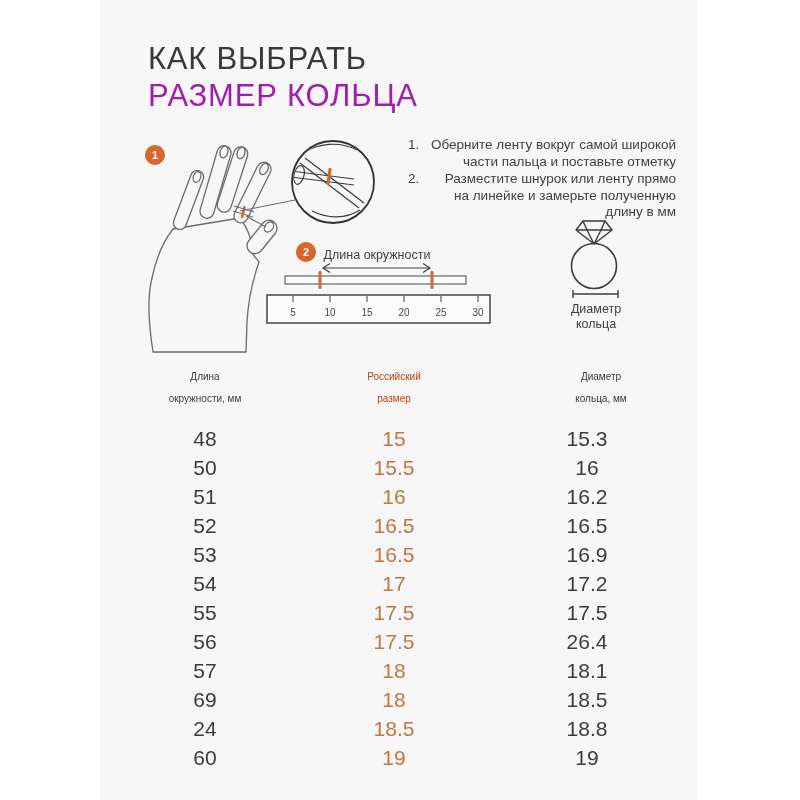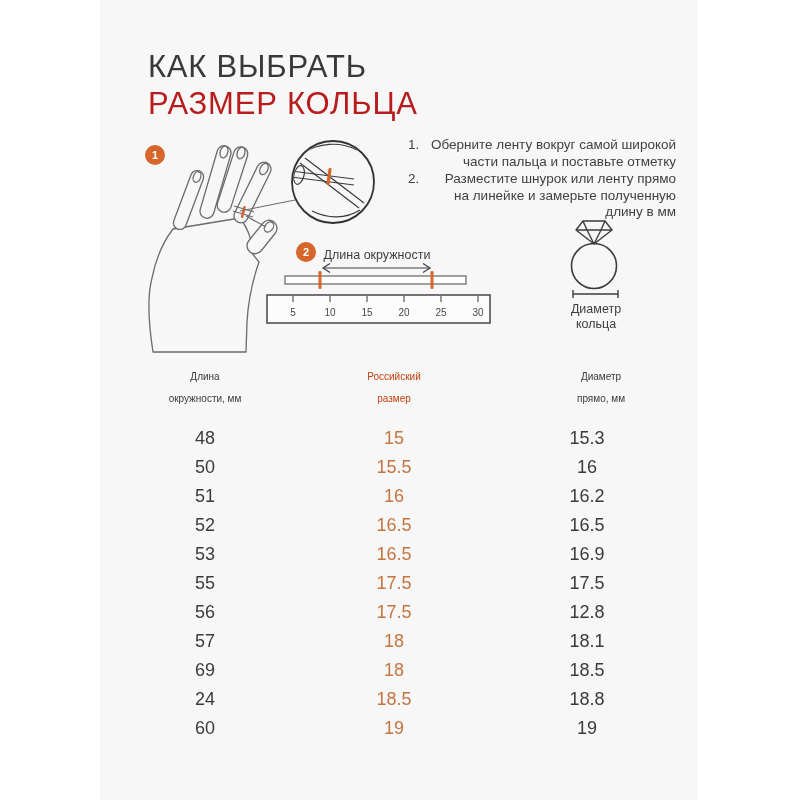--- a/index.html
+++ b/index.html
@@ -1,22 +1,22 @@
 <!DOCTYPE html>
 <html><head>
 <meta charset="utf-8">
 <style>
   html,body{margin:0;padding:0;width:800px;height:800px;background:#ffffff;overflow:hidden;
             font-family:"Liberation Sans", sans-serif;}
   .panel{position:absolute;left:100px;top:0;width:598px;height:800px;background:#f7f7f8;}
 
   
-  .title{position:absolute;left:148px;top:48px;font-size:31px;line-height:37px;
+  .title{position:absolute;left:148px;top:40px;font-size:31px;line-height:37px;
          letter-spacing:0.8px;font-weight:400;color:#39393b;}
-  .title .accent{color:#b91c1c;}
+  .title .accent{color:#a21caf;}
 
   
   .steps{position:absolute;left:408px;top:137px;width:268px;color:#414144;
          font-size:13.5px;line-height:16.5px;}
   .step{display:flex;margin:0 0 1px 0;}
   .step-num{flex:0 0 18px;}
   .step-text{flex:1;text-align:right;}
 
   
   svg.diagram{position:absolute;left:0;top:0;width:800px;height:800px;}
@@ -26,21 +26,21 @@
   .badge-num{font-size:11px;font-weight:bold;fill:#ffffff;text-anchor:middle;}
 
   
   .thead{position:absolute;left:100px;top:366px;width:598px;}
   .thcol{position:absolute;transform:translateX(-50%);text-align:center;
          font-size:10px;line-height:22px;color:#3b3b3d;}
   .thcol.orange{color:#c2410c;}
   .h0{left:105px}.h1{left:294px}.h2{left:501px}
   .tbody{position:absolute;left:100px;top:424px;width:598px;}
   .trow{position:relative;height:29px;}
-  .tcell{position:absolute;transform:translateX(-50%);font-size:18px;line-height:29px;
+  .tcell{position:absolute;transform:translateX(-50%);font-size:21px;line-height:29px;
          color:#3b3b3d;white-space:nowrap;}
   .tcell.c0{left:105px}
   .tcell.c1{left:294px;color:#c6743e;}
   .tcell.c2{left:487px}
 </style>
 </head>
 <body>
 
 <div class="panel"></div>
 
@@ -169,21 +169,21 @@
   <div class="thcol h0">
     <span style="display:block">Длина</span>
     <span style="display:block">окружности, мм</span>
   </div>
   <div class="thcol h1 orange">
     <span style="display:block">Российский</span>
     <span style="display:block">размер</span>
   </div>
   <div class="thcol h2">
     <span style="display:block">Диаметр</span>
-    <span style="display:block">прямо, мм</span>
+    <span style="display:block">кольца, мм</span>
   </div>
 </div>
 
 <div class="tbody">
     <div class="trow">
       <span class="tcell c0">48</span>
       <span class="tcell c1">15</span>
       <span class="tcell c2">15.3</span>
     </div>
     <div class="trow">
@@ -200,28 +200,33 @@
       <span class="tcell c0">52</span>
       <span class="tcell c1">16.5</span>
       <span class="tcell c2">16.5</span>
     </div>
     <div class="trow">
       <span class="tcell c0">53</span>
       <span class="tcell c1">16.5</span>
       <span class="tcell c2">16.9</span>
     </div>
     <div class="trow">
+      <span class="tcell c0">54</span>
+      <span class="tcell c1">17</span>
+      <span class="tcell c2">17.2</span>
+    </div>
+    <div class="trow">
       <span class="tcell c0">55</span>
       <span class="tcell c1">17.5</span>
       <span class="tcell c2">17.5</span>
     </div>
     <div class="trow">
       <span class="tcell c0">56</span>
       <span class="tcell c1">17.5</span>
-      <span class="tcell c2">12.8</span>
+      <span class="tcell c2">26.4</span>
     </div>
     <div class="trow">
       <span class="tcell c0">57</span>
       <span class="tcell c1">18</span>
       <span class="tcell c2">18.1</span>
     </div>
     <div class="trow">
       <span class="tcell c0">69</span>
       <span class="tcell c1">18</span>
       <span class="tcell c2">18.5</span>

